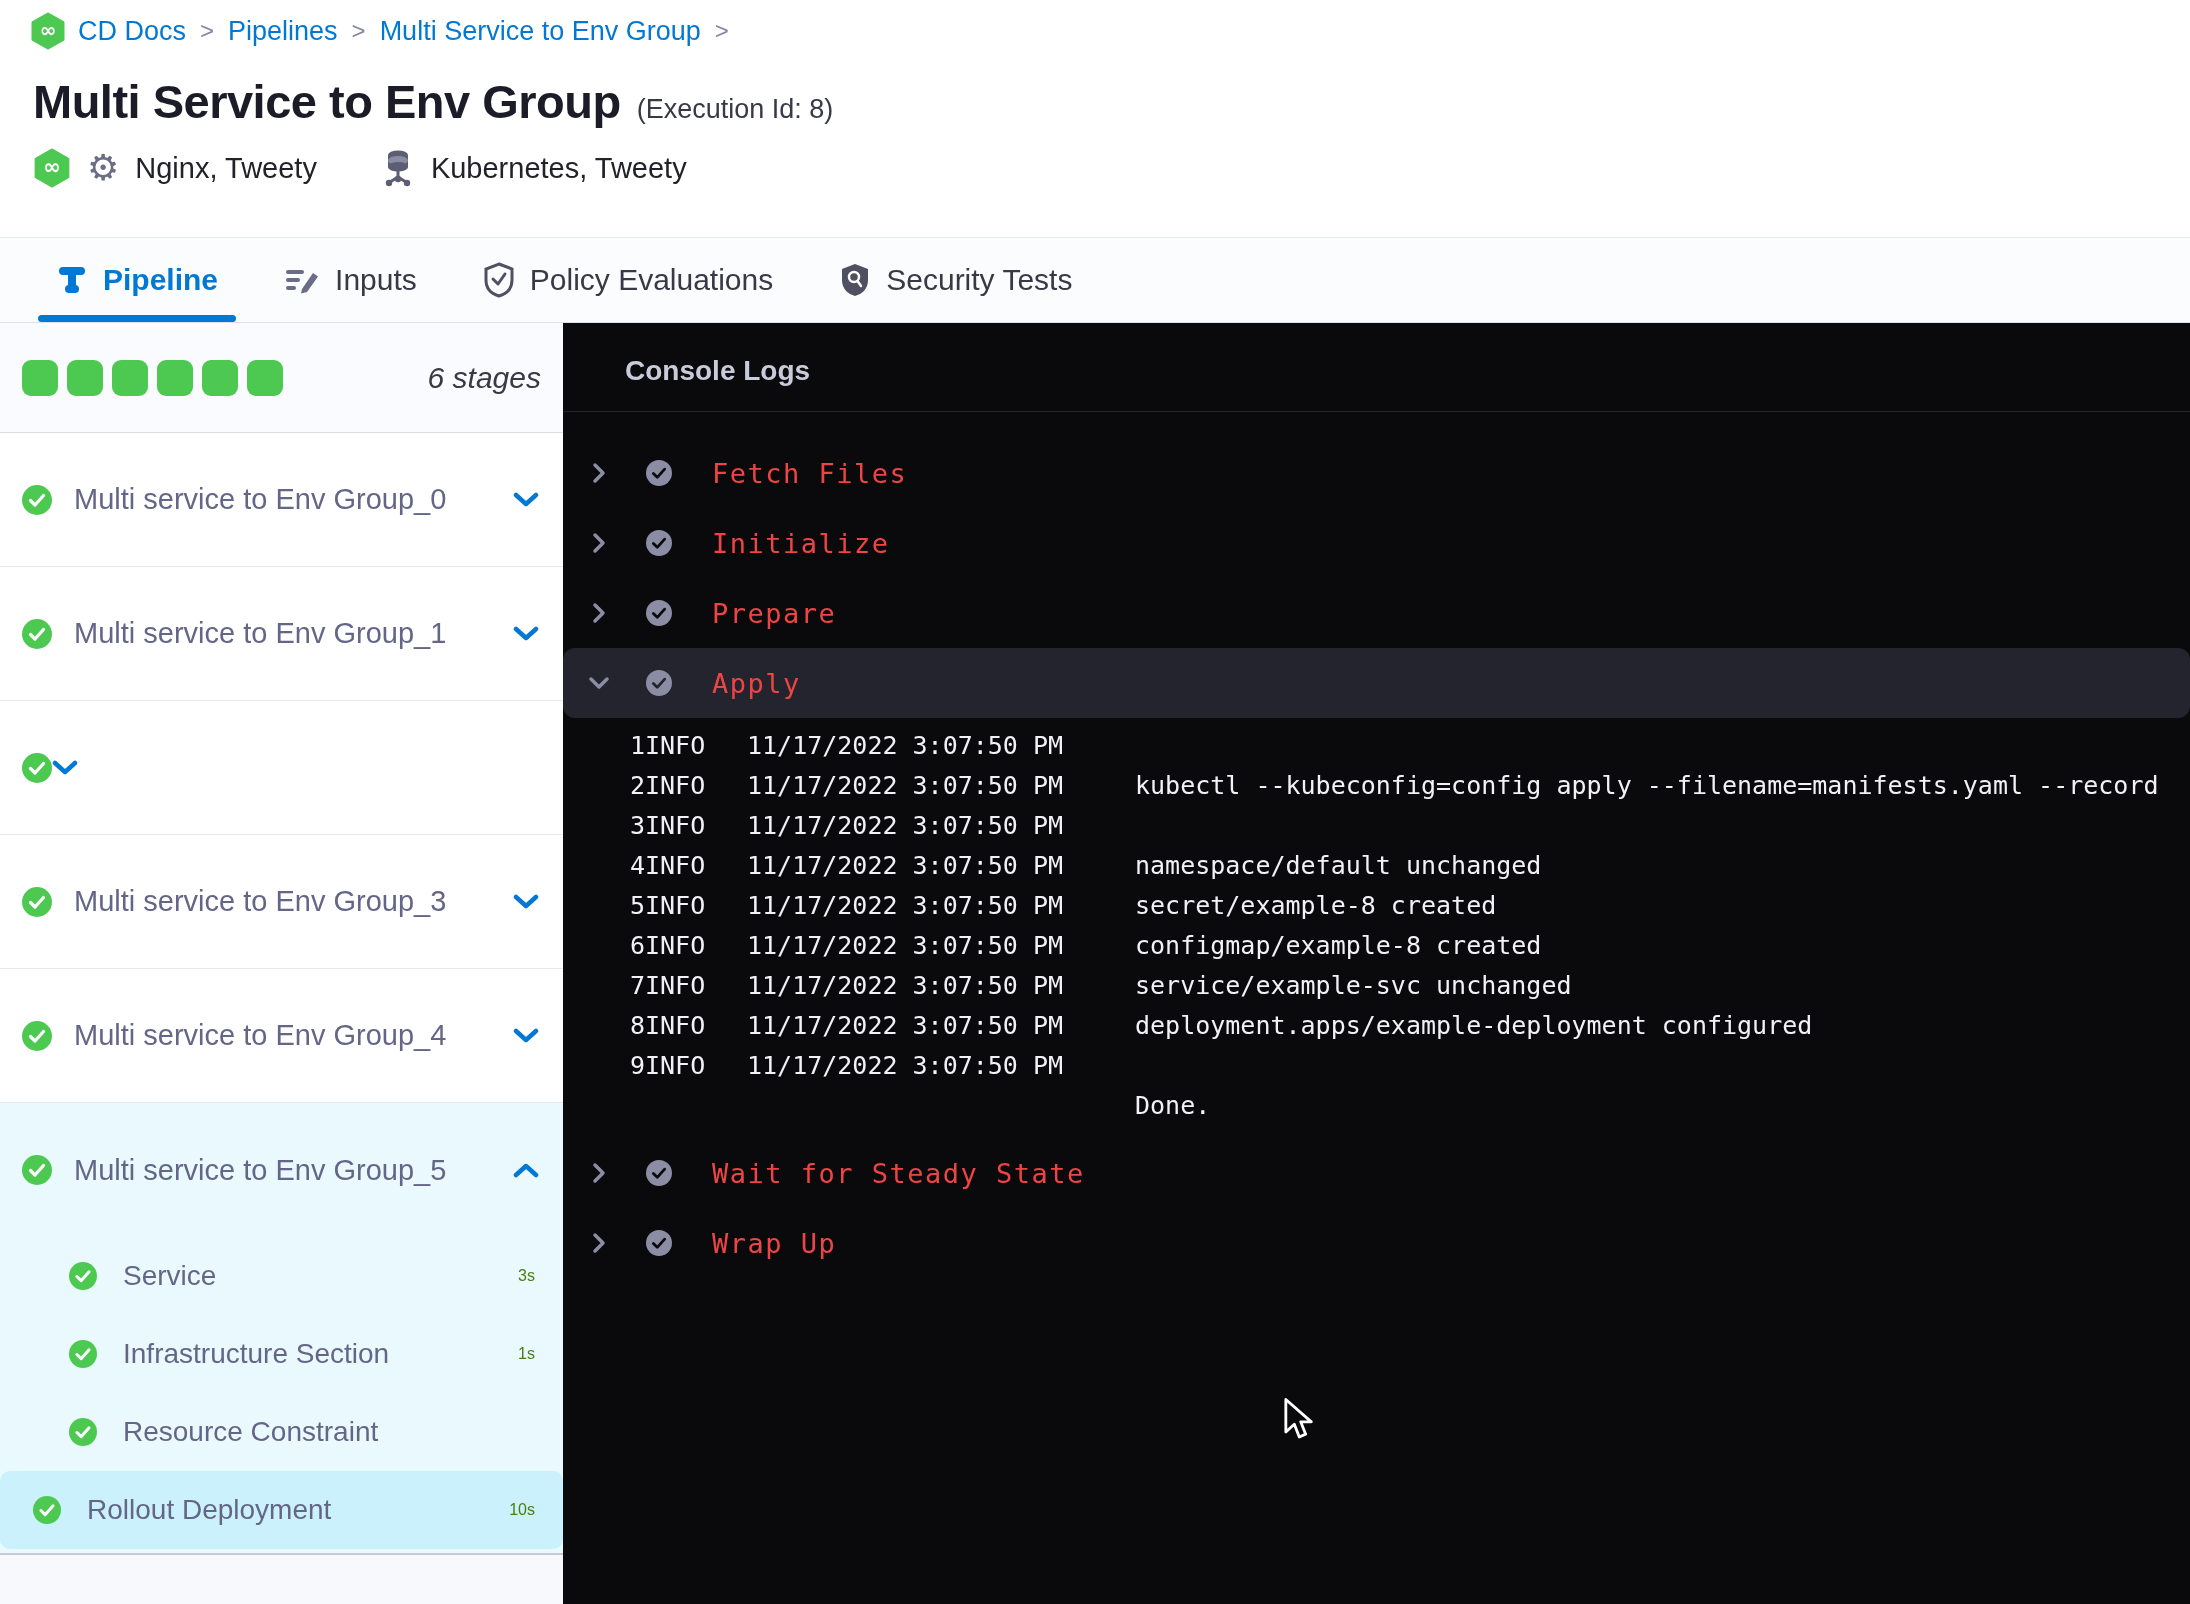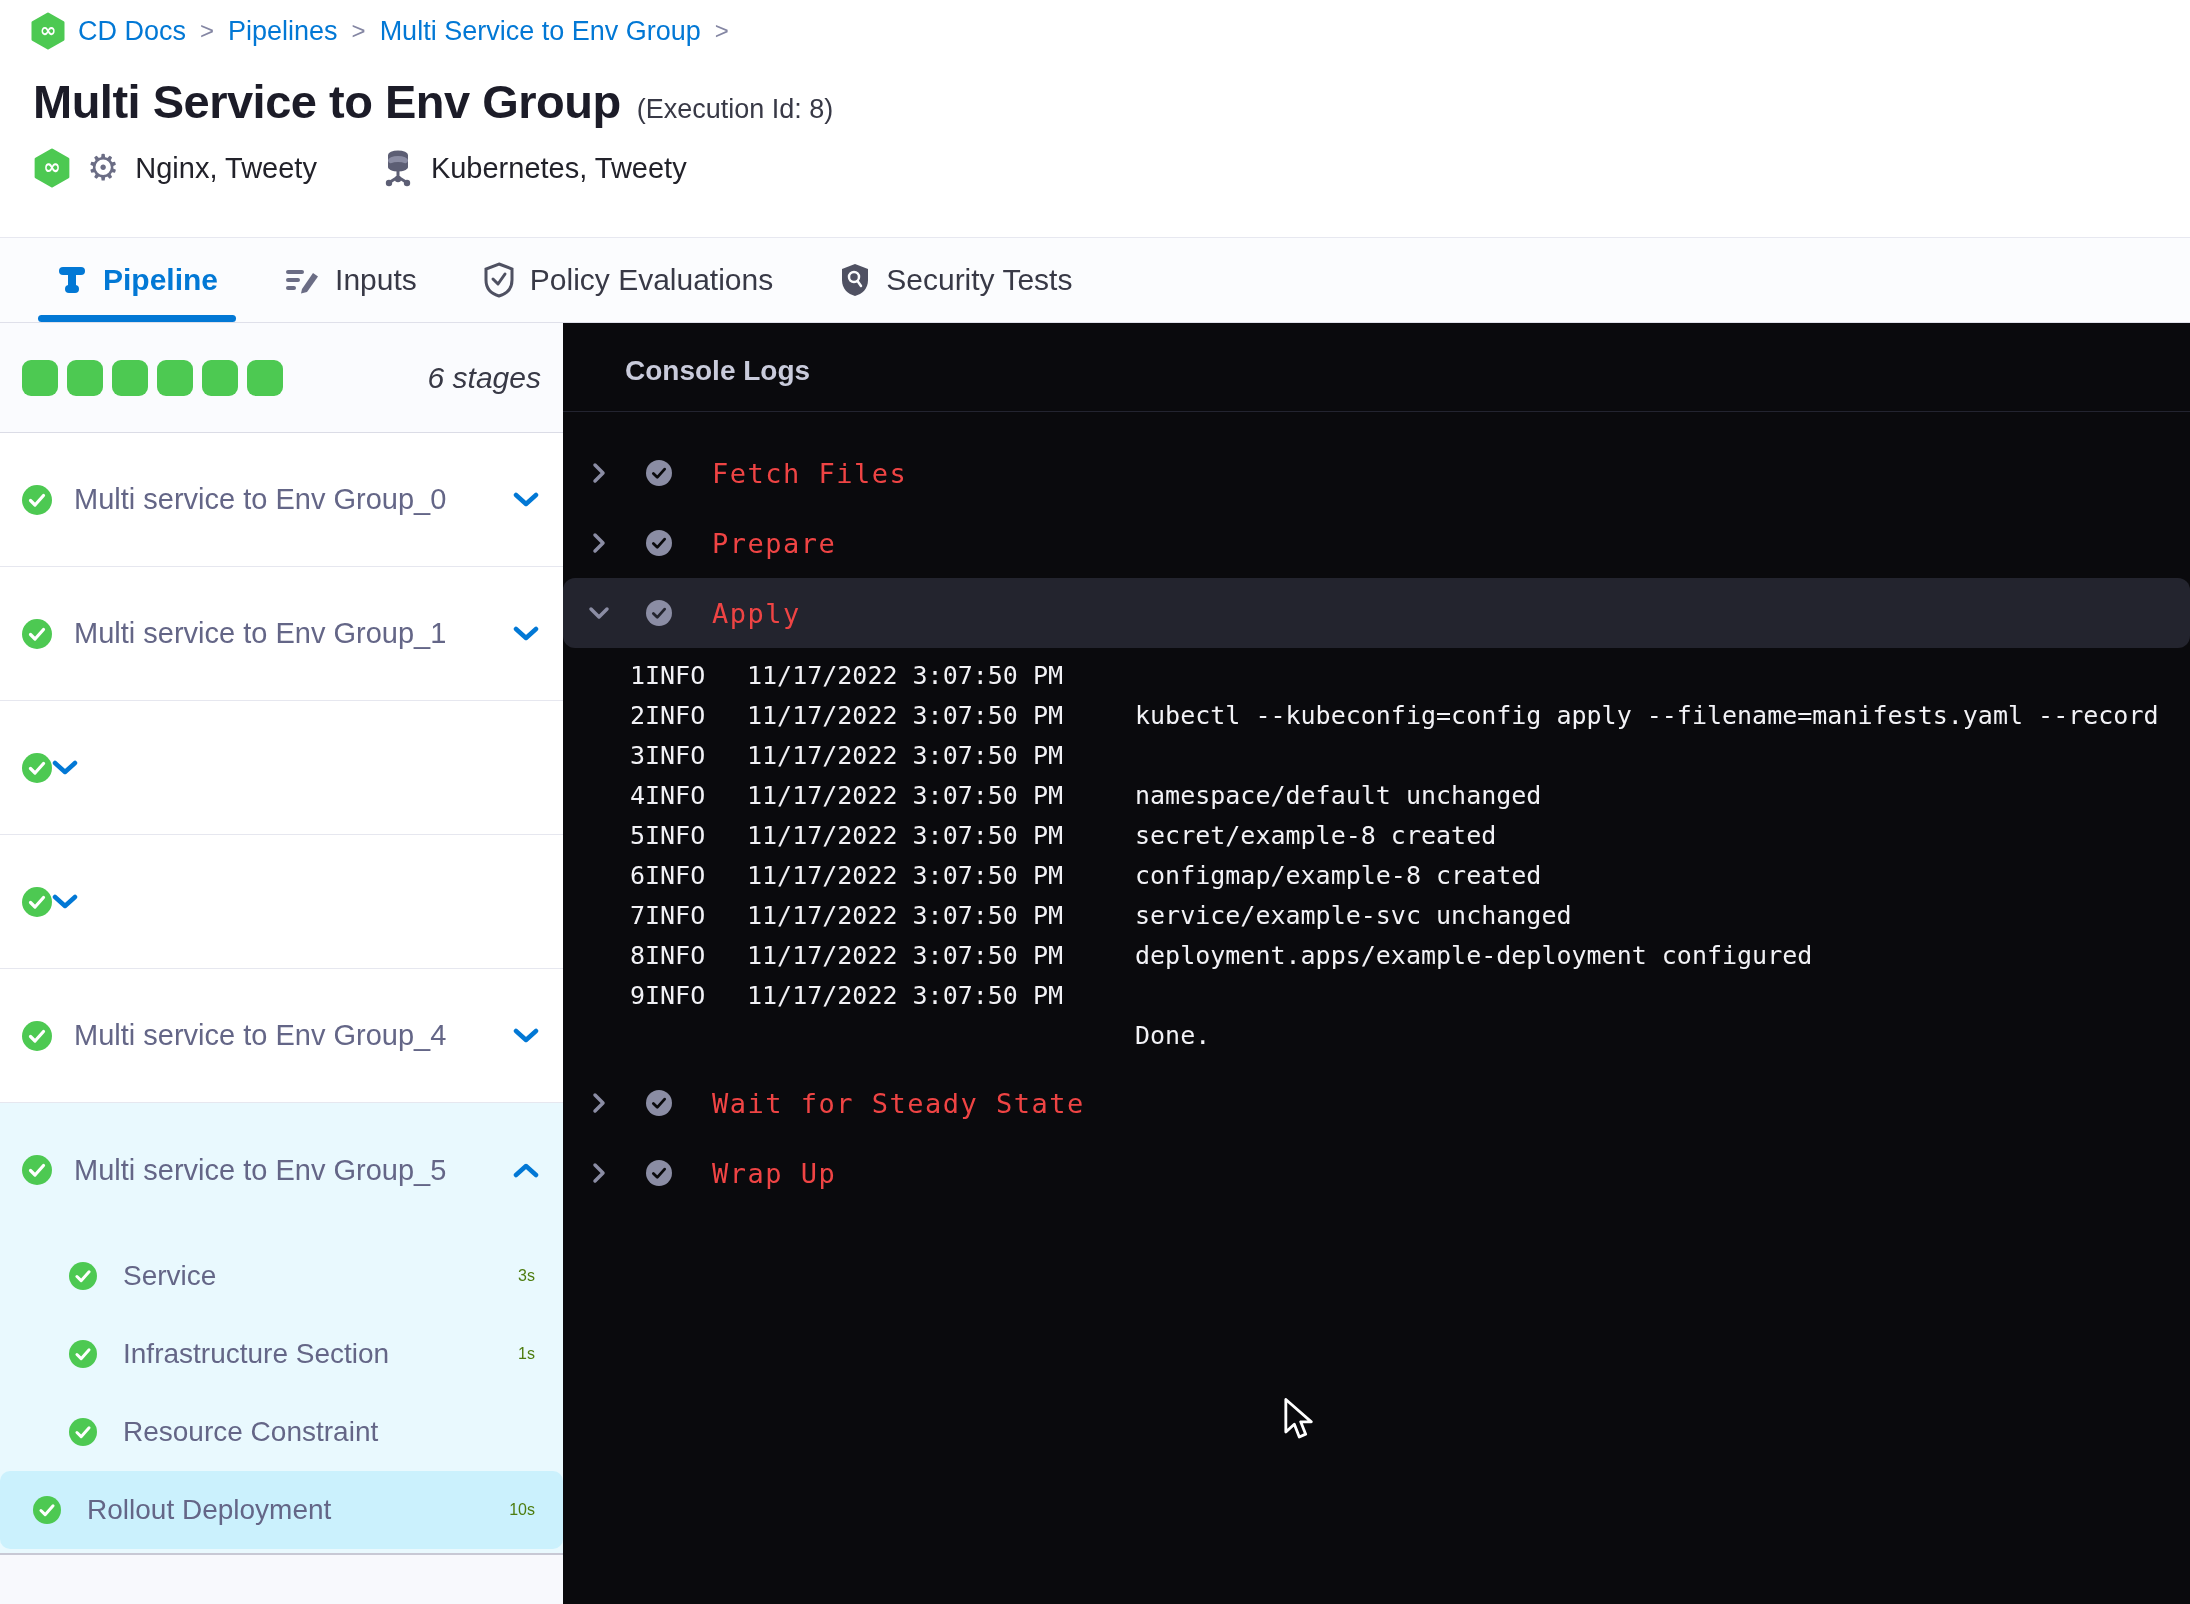--- a/index.html
+++ b/index.html
@@ -209,20 +209,21 @@
         </svg>
       <svg width="26" height="16" viewBox="0 0 26 16">
           <path d="M3 3 L13 12 L23 3" fill="none" stroke="#0278d5" stroke-width="4.5" stroke-linecap="round" stroke-linejoin="round"></path>
         </svg>
     </div>
     <div class="stage-row">
       <svg width="30" height="30" viewBox="0 0 30 30">
           <circle cx="15" cy="15" r="15" fill="#4dc952"></circle>
           <path d="M8.5 15.5 L13 20 L21.5 10.5" fill="none" stroke="#fff" stroke-width="3.2" stroke-linecap="round" stroke-linejoin="round"></path>
         </svg>
+      <span class="label">Multi service to Env Group_3</span>
       <svg width="26" height="16" viewBox="0 0 26 16">
           <path d="M3 3 L13 12 L23 3" fill="none" stroke="#0278d5" stroke-width="4.5" stroke-linecap="round" stroke-linejoin="round"></path>
         </svg>
     </div>
     <div class="stage-row">
       <svg width="30" height="30" viewBox="0 0 30 30">
           <circle cx="15" cy="15" r="15" fill="#4dc952"></circle>
           <path d="M8.5 15.5 L13 20 L21.5 10.5" fill="none" stroke="#fff" stroke-width="3.2" stroke-linecap="round" stroke-linejoin="round"></path>
         </svg>
       <span class="label">Multi service to Env Group_4</span>
@@ -292,20 +293,34 @@
           </span>
         <span class="cs-check">
             <svg width="26" height="26" viewBox="0 0 30 30">
               <circle cx="15" cy="15" r="15" fill="#8b8da4"></circle>
               <path d="M8.5 15.5 L13 20 L21.5 10.5" fill="none" stroke="#0a0a0d" stroke-width="3.2" stroke-linecap="round" stroke-linejoin="round"></path>
             </svg>
           </span>
         <span class="cs-label">Fetch Files</span>
       </div>
 
+      <div class="console-step">
+        <span class="cs-chevron">
+            <svg width="14" height="22" viewBox="0 0 14 22">
+              <path d="M3 3 L11 11 L3 19" fill="none" stroke="#8b8da4" stroke-width="3.5" stroke-linecap="round" stroke-linejoin="round"></path>
+            </svg>
+          </span>
+        <span class="cs-check">
+            <svg width="26" height="26" viewBox="0 0 30 30">
+              <circle cx="15" cy="15" r="15" fill="#8b8da4"></circle>
+              <path d="M8.5 15.5 L13 20 L21.5 10.5" fill="none" stroke="#0a0a0d" stroke-width="3.2" stroke-linecap="round" stroke-linejoin="round"></path>
+            </svg>
+          </span>
+        <span class="cs-label">Initialize</span>
+      </div>
 
       <div class="console-step">
         <span class="cs-chevron">
             <svg width="14" height="22" viewBox="0 0 14 22">
               <path d="M3 3 L11 11 L3 19" fill="none" stroke="#8b8da4" stroke-width="3.5" stroke-linecap="round" stroke-linejoin="round"></path>
             </svg>
           </span>
         <span class="cs-check">
             <svg width="26" height="26" viewBox="0 0 30 30">
               <circle cx="15" cy="15" r="15" fill="#8b8da4"></circle>

